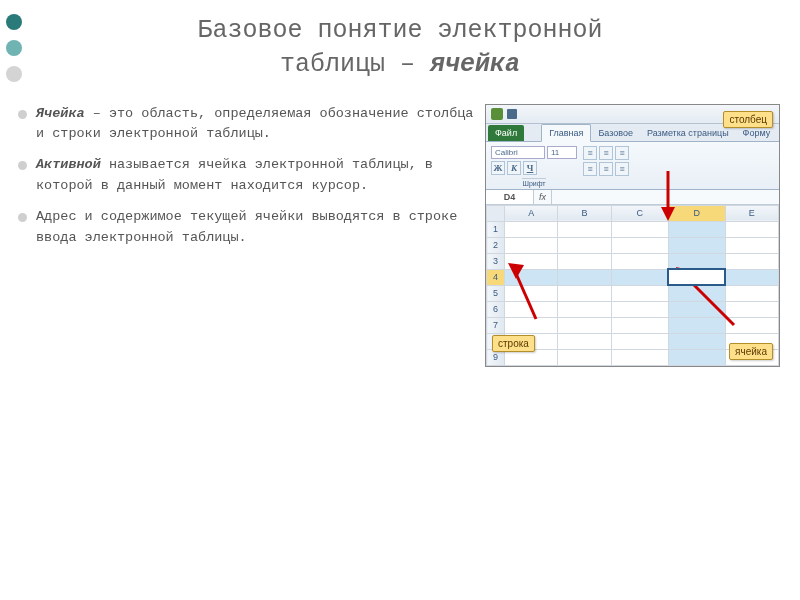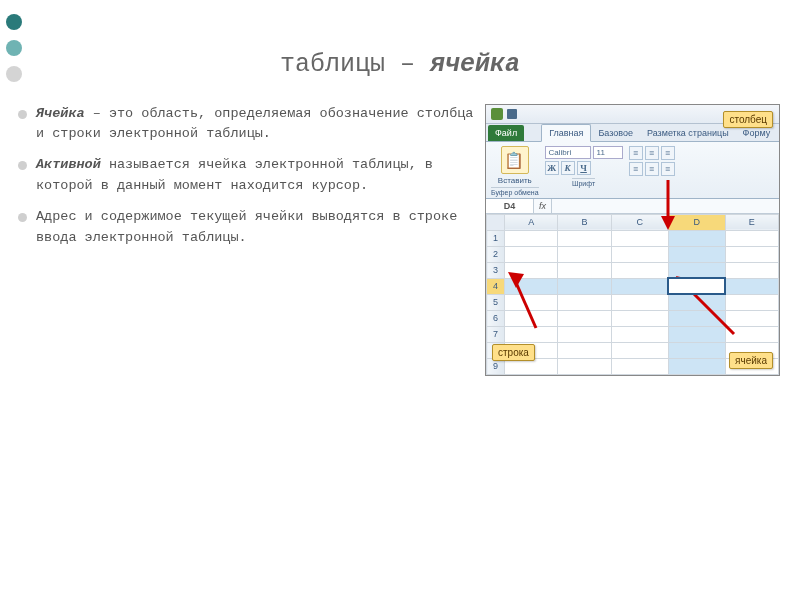--- a/index.html
+++ b/index.html
@@ -63,21 +63,21 @@
 </head>
 <body>
 
 <div class="bullets-deco">
   <span class="b1"></span>
     <span class="b2"></span>
     <span class="b3"></span>
 </div>
 
 <h1 class="title">
-  <br>
+  <span>Базовое понятие электронной</span><br>
   <span>таблицы – </span><span class="em">ячейка</span>
 </h1>
 
 <div class="content">
   <div class="textcol">
     <ul>
       <li><span class="bi">Ячейка</span><span> – это область, определяемая обозначение столбца и строки электронной таблицы.</span></li>
       <li><span class="bi">Активной</span><span> называется ячейка электронной таблицы, в которой в данный момент находится курсор.</span></li>
       <li><span>Адрес и содержимое текущей ячейки выводятся в строке ввода электронной таблицы.</span></li>
     </ul>
@@ -91,28 +91,23 @@
       </div>
       <div class="ex-tabs">
         <div class="ex-tab file">Файл</div>
         <div class="ex-tab active">Главная</div>
         <div class="ex-tab">Базовое</div>
         <div class="ex-tab">Разметка страницы</div>
         <div class="ex-tab">Форму</div>
       </div>
       <div class="ex-ribbon">
         <div class="rib-group">
-          <div class="rib-paste"></div>
-          <div class="rib-label">Вставить</div>
-          <div class="rib-label" style="border-top:1px solid #c0ccd8; margin-top:2px; padding-top:1px; font-size:7px;">Буфер обмена</div>
-        </div>
-        <div class="rib-group">
           <div class="rib-font">
             <div class="rib-font-row">
-              <span class="rib-sel" style="width:46px;">Calibri</span>
+              <span class="rib-sel" style="width:54px;">Calibri</span>
               <span class="rib-sel" style="width:30px;">11</span>
             </div>
             <div class="rib-font-row">
               <span class="rib-btn">Ж</span>
               <span class="rib-btn" style="font-style:italic;">К</span>
               <span class="rib-btn" style="text-decoration:underline;">Ч</span>
             </div>
           </div>
           <div class="rib-label" style="border-top:1px solid #c0ccd8; margin-top:3px; padding-top:1px; font-size:7px;">Шрифт</div>
         </div>

